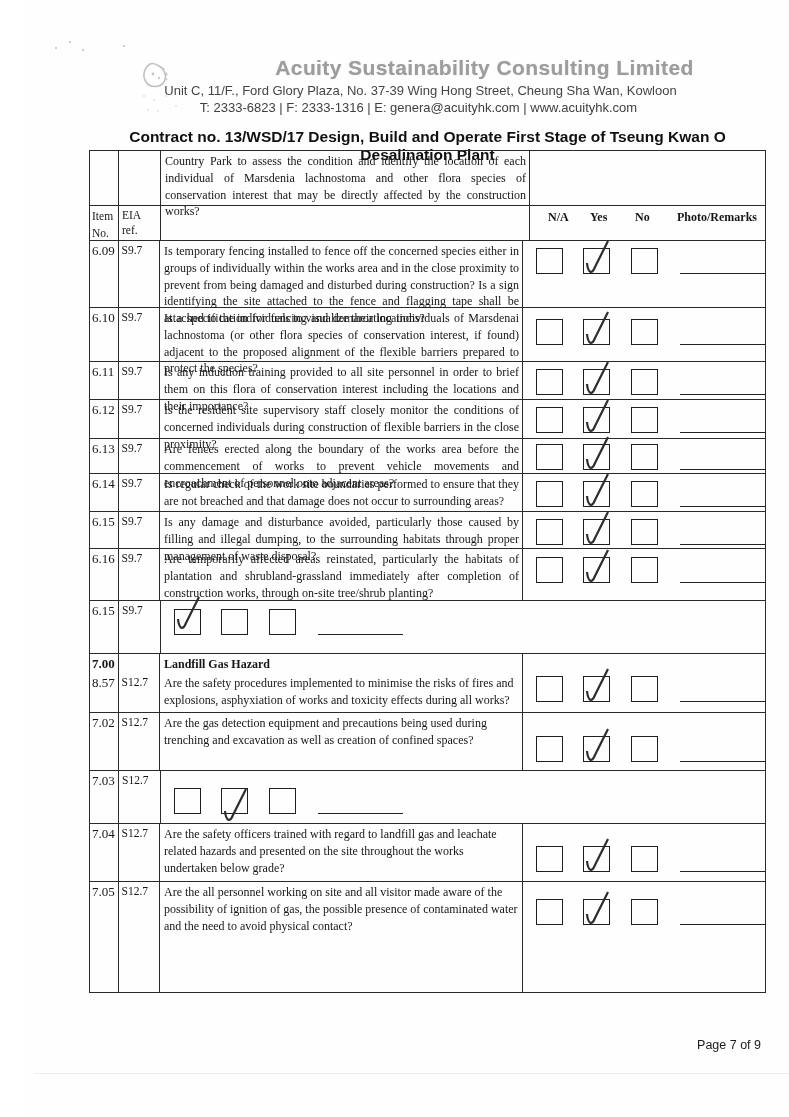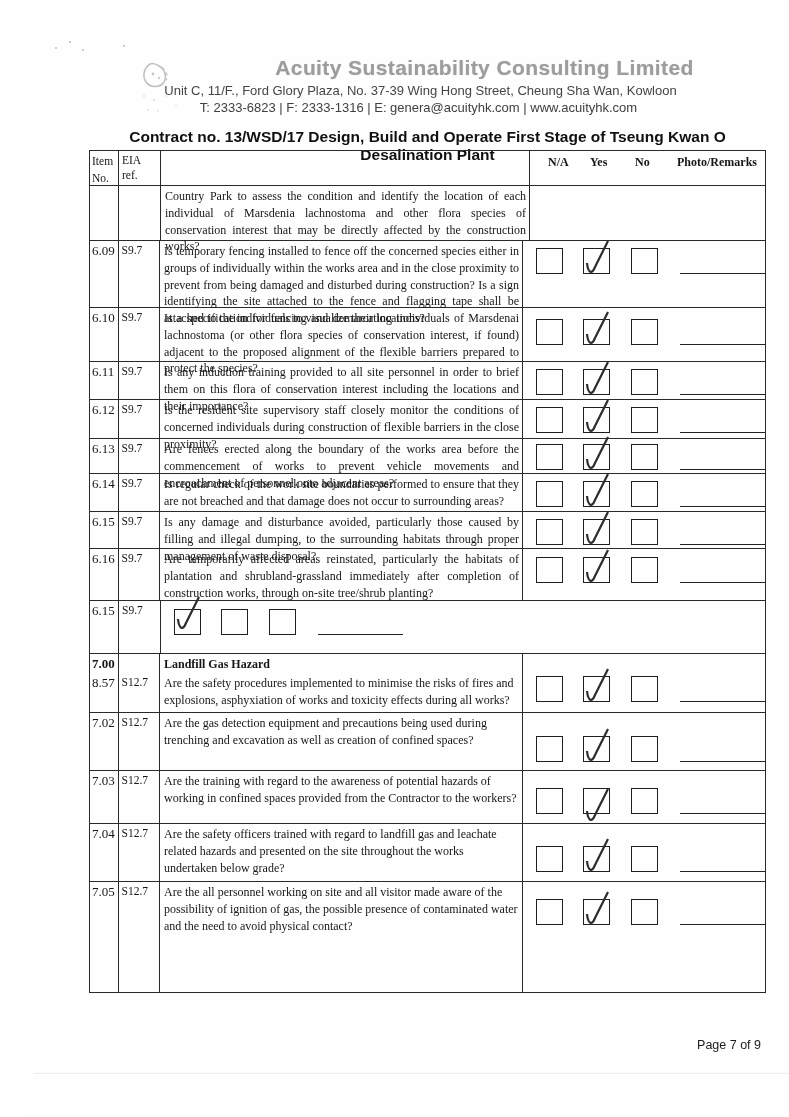--- a/index.html
+++ b/index.html
@@ -68,42 +68,42 @@
   <div class="hdr">
     <div class="company">Acuity Sustainability Consulting Limited</div>
     <div class="addr">Unit C, 11/F., Ford Glory Plaza, No. 37-39 Wing Hong Street, Cheung Sha Wan, Kowloon</div>
     <div class="contact">T: 2333-6823 | F: 2333-1316 | E: genera@acuityhk.com | www.acuityhk.com</div>
   </div>
 
   <div class="title">Contract no.  13/WSD/17 Design, Build and Operate First Stage of Tseung Kwan O Desalination Plant</div>
 
   <div class="tbl">
 
+    <div class="row" style="height:55px">
+      <div class="c c-item"></div>
+      <div class="c c-ref"></div>
+      <div class="c c-q just">Country Park to assess the condition and identify the location of each individual of Marsdenia lachnostoma and other flora species of conservation interest that may be directly affected by the construction works?</div>
+      <div class="c c-ans"></div>
+    </div>
+
     <div class="row" style="height:35px">
       <div class="c c-item hdr-item">
         <div>Item</div>
         <div>No.</div>
       </div>
       <div class="c c-ref">EIA ref.</div>
       <div class="c c-q"></div>
       <div class="c c-ans anshdr">
         <span style="left:18px">N/A</span>
         <span style="left:60px">Yes</span>
         <span style="left:105px">No</span>
         <span style="left:147px">Photo/Remarks</span>
       </div>
     </div>
 
-    <div class="row" style="height:55px">
-      <div class="c c-item"></div>
-      <div class="c c-ref"></div>
-      <div class="c c-q just">Country Park to assess the condition and identify the location of each individual of Marsdenia lachnostoma and other flora species of conservation interest that may be directly affected by the construction works?</div>
-      <div class="c c-ans"></div>
-    </div>
-
     <div class="row" style="height:67px">
       <div class="c c-item">6.09</div>
       <div class="c c-ref">S9.7</div>
       <div class="c c-q just">Is temporary fencing installed to fence off the concerned species either in groups of individually within the works area and in the close proximity to prevent from being damaged and disturbed during construction? Is a sign identifying the site attached to the fence and flagging tape shall be attached to the individuals to visualize their locations?</div>
       <div class="c c-ans">
         <div class="boxes" style="margin-top:7px">
           <div class="cb na"></div>
           <div class="cb yes checked">
               <svg class="tick" viewBox="0 0 30 42">
                 <path d="M5 26 C6 36 10 38 13 30 L26 4" fill="none" stroke="#2e2e2e" stroke-width="2.2"></path>
@@ -298,21 +298,20 @@
             </div>
           <div class="cb no"></div>
           <div class="uline"></div>
         </div>
       </div>
     </div>
 
     <div class="row" style="height:53px">
       <div class="c c-item">7.03</div>
       <div class="c c-ref">S12.7</div>
-      <div class="c c-q">Are the training with regard to the awareness of potential hazards of working in confined spaces provided from the Contractor to the workers?</div>
       <div class="c c-ans">
         <div class="boxes" style="margin-top:17px">
           <div class="cb na"></div>
           <div class="cb yes checked">
               <svg class="tick" style="top:-4px" viewBox="0 0 30 42">
                 <path d="M5 26 C6 36 10 38 13 30 L26 4" fill="none" stroke="#2e2e2e" stroke-width="2.2"></path>
               </svg>
             </div>
           <div class="cb no"></div>
           <div class="uline"></div>

